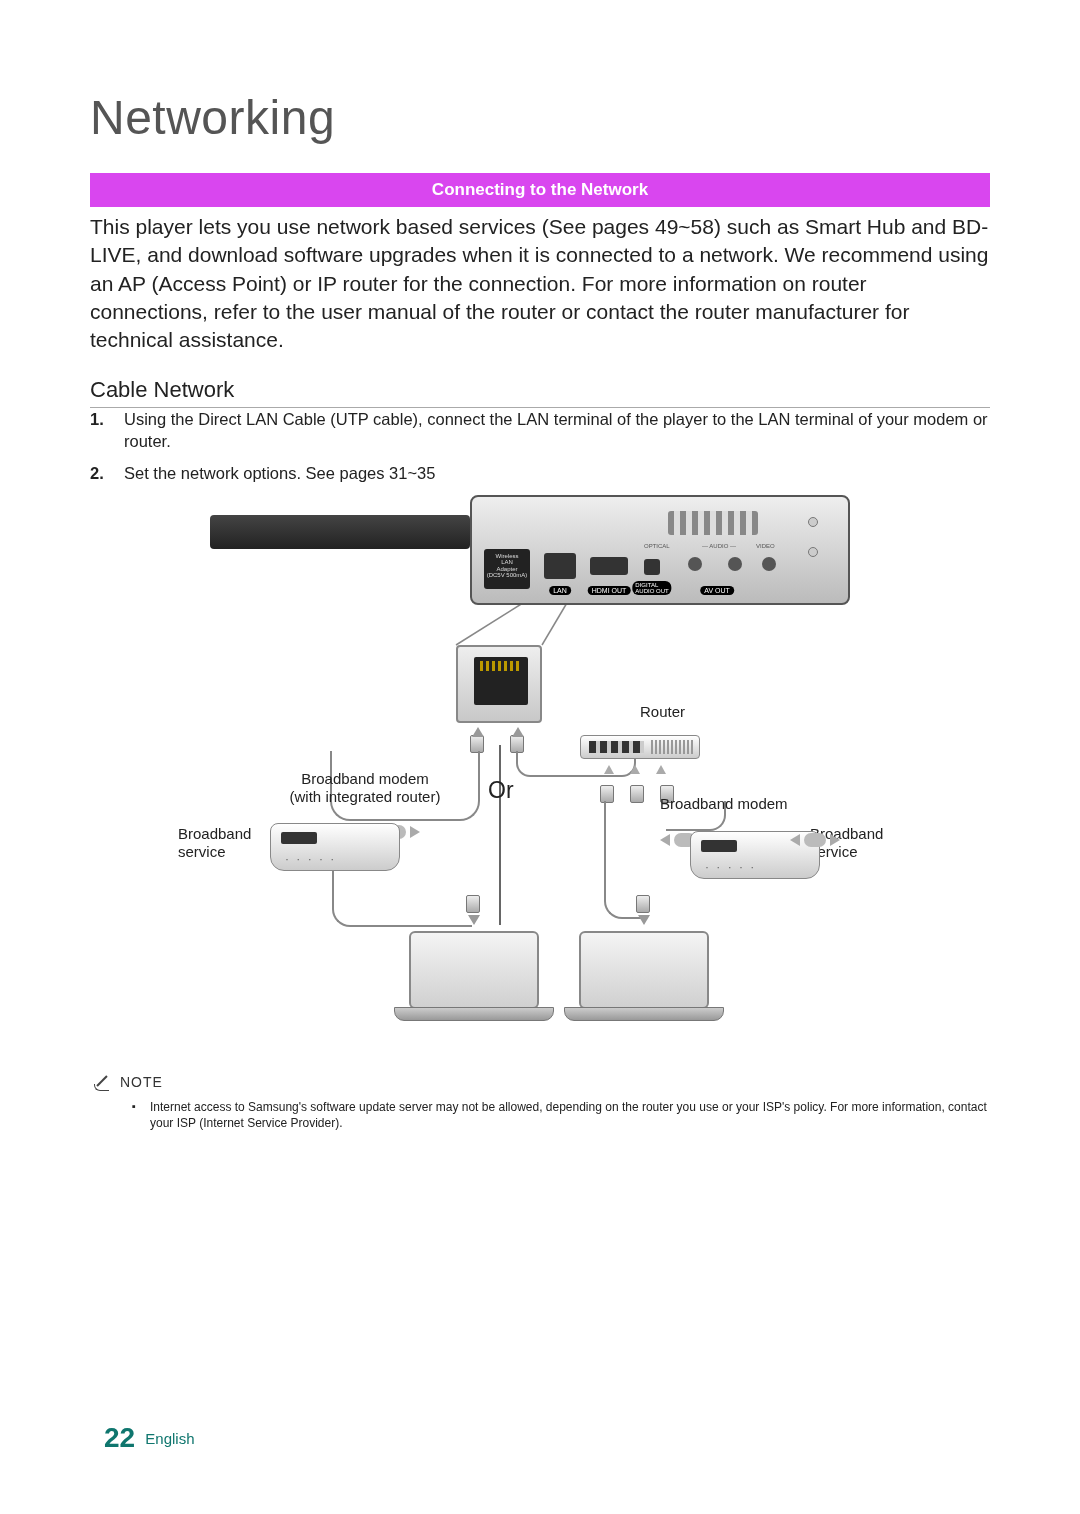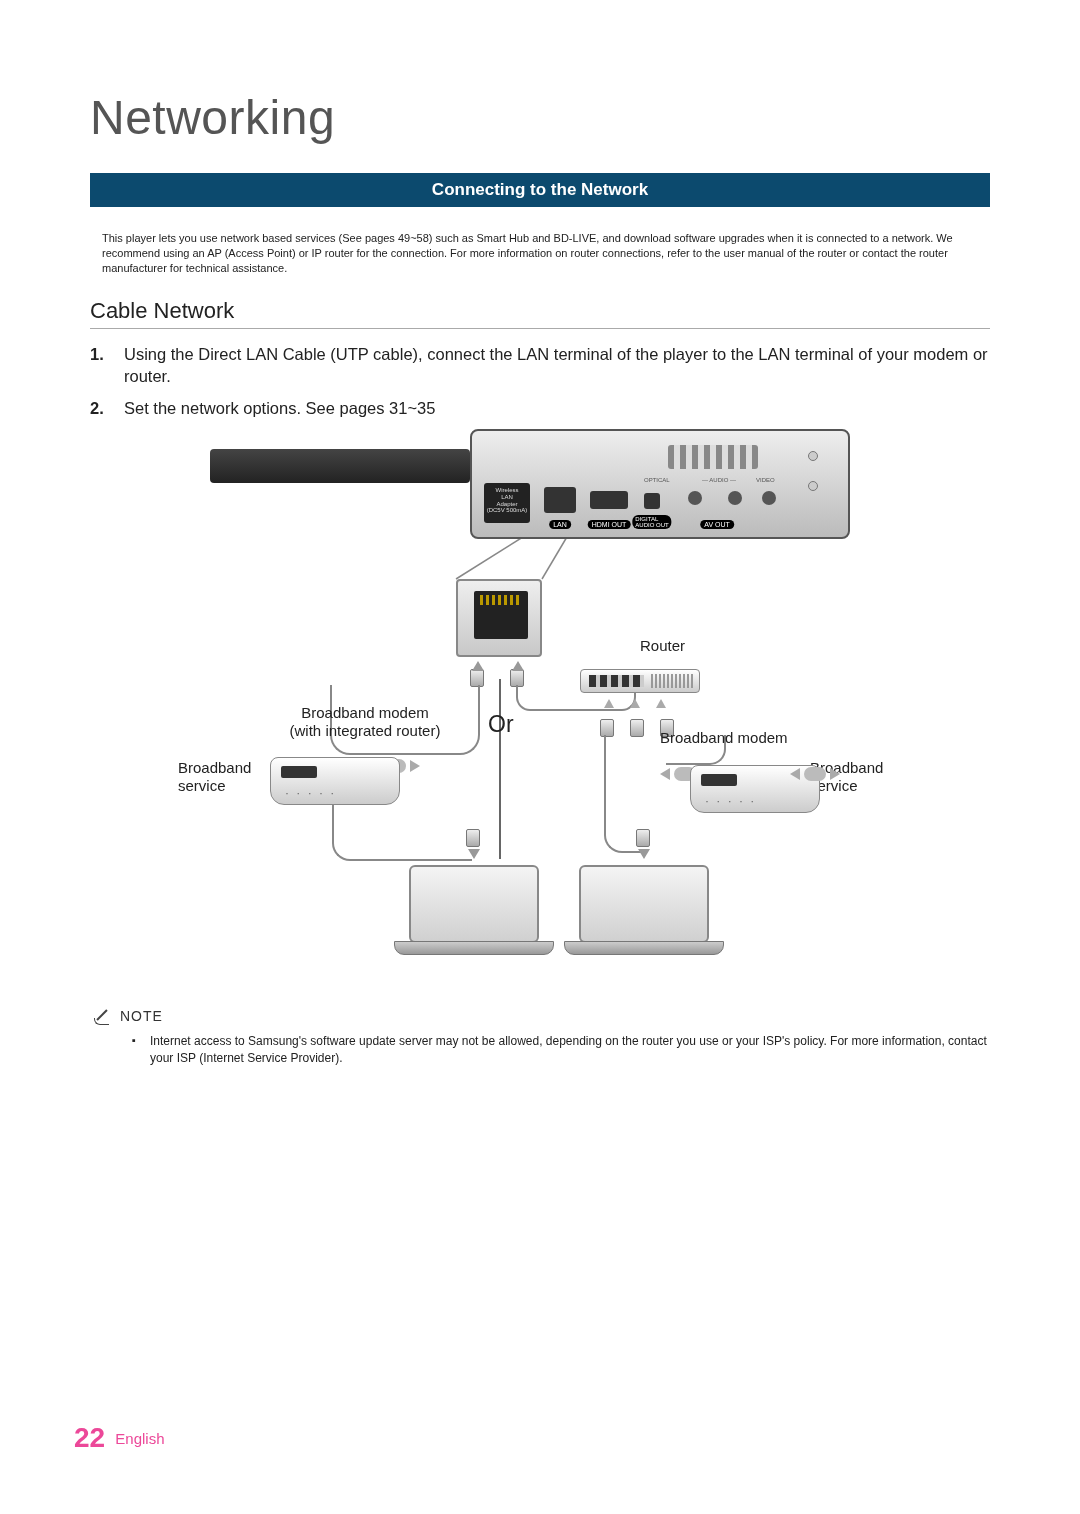--- a/index.html
+++ b/index.html
@@ -13,41 +13,39 @@
     padding: 90px 90px 50px 90px;
   }
   .chapter-title {
     font-size: 48px;
     font-weight: 300;
     color: #555;
     margin-bottom: 28px;
     letter-spacing: 0.5px;
   }
   .section-bar {
-    background: #0c4a6e;
+    background: #d946ef;
     color: #fff;
     font-weight: bold;
     text-align: center;
     padding: 7px 0;
     font-size: 17px;
-    margin-bottom: 24px;
+    margin-bottom: 6px;
   }
   .intro-para {
-    font-size: 11px;
+    font-size: 21px;
     line-height: 1.35;
     margin-bottom: 22px;
-    margin-left: 12px;
   }
   .sub-heading {
     font-size: 22px;
     font-weight: 500;
     color: #222;
     padding-bottom: 4px;
     border-bottom: 1px solid #aaa;
-    margin-bottom: 14px;
   }
   ol.steps {
     list-style: none;
     counter-reset: step;
     margin-left: 0;
   }
   ol.steps > li {
     counter-increment: step;
     position: relative;
     padding-left: 34px;
@@ -187,22 +185,22 @@
   ul.notes { list-style:none; padding-left:42px; }
   ul.notes li{
     position:relative; font-size:12px; line-height:1.35; margin-bottom:10px;
     padding-left:18px;
   }
   ul.notes li::before{
     content:"▪"; position:absolute; left:0; top:0; font-size:11px; color:#222;
   }
 
   .footer{
-    position:absolute; left:74px; bottom:60px;
-    font-size:15px; color:#ec4899;
+    position:absolute; left:104px; bottom:60px;
+    font-size:15px; color:#0f766e;
   }
   .footer .pg{ font-size:28px; font-weight:bold; margin-right:6px; vertical-align:-3px;}
 </style>
 </head>
 <body>
 
 <div class="chapter-title">Networking</div>
 
 <div class="section-bar">Connecting to the Network</div>
 

